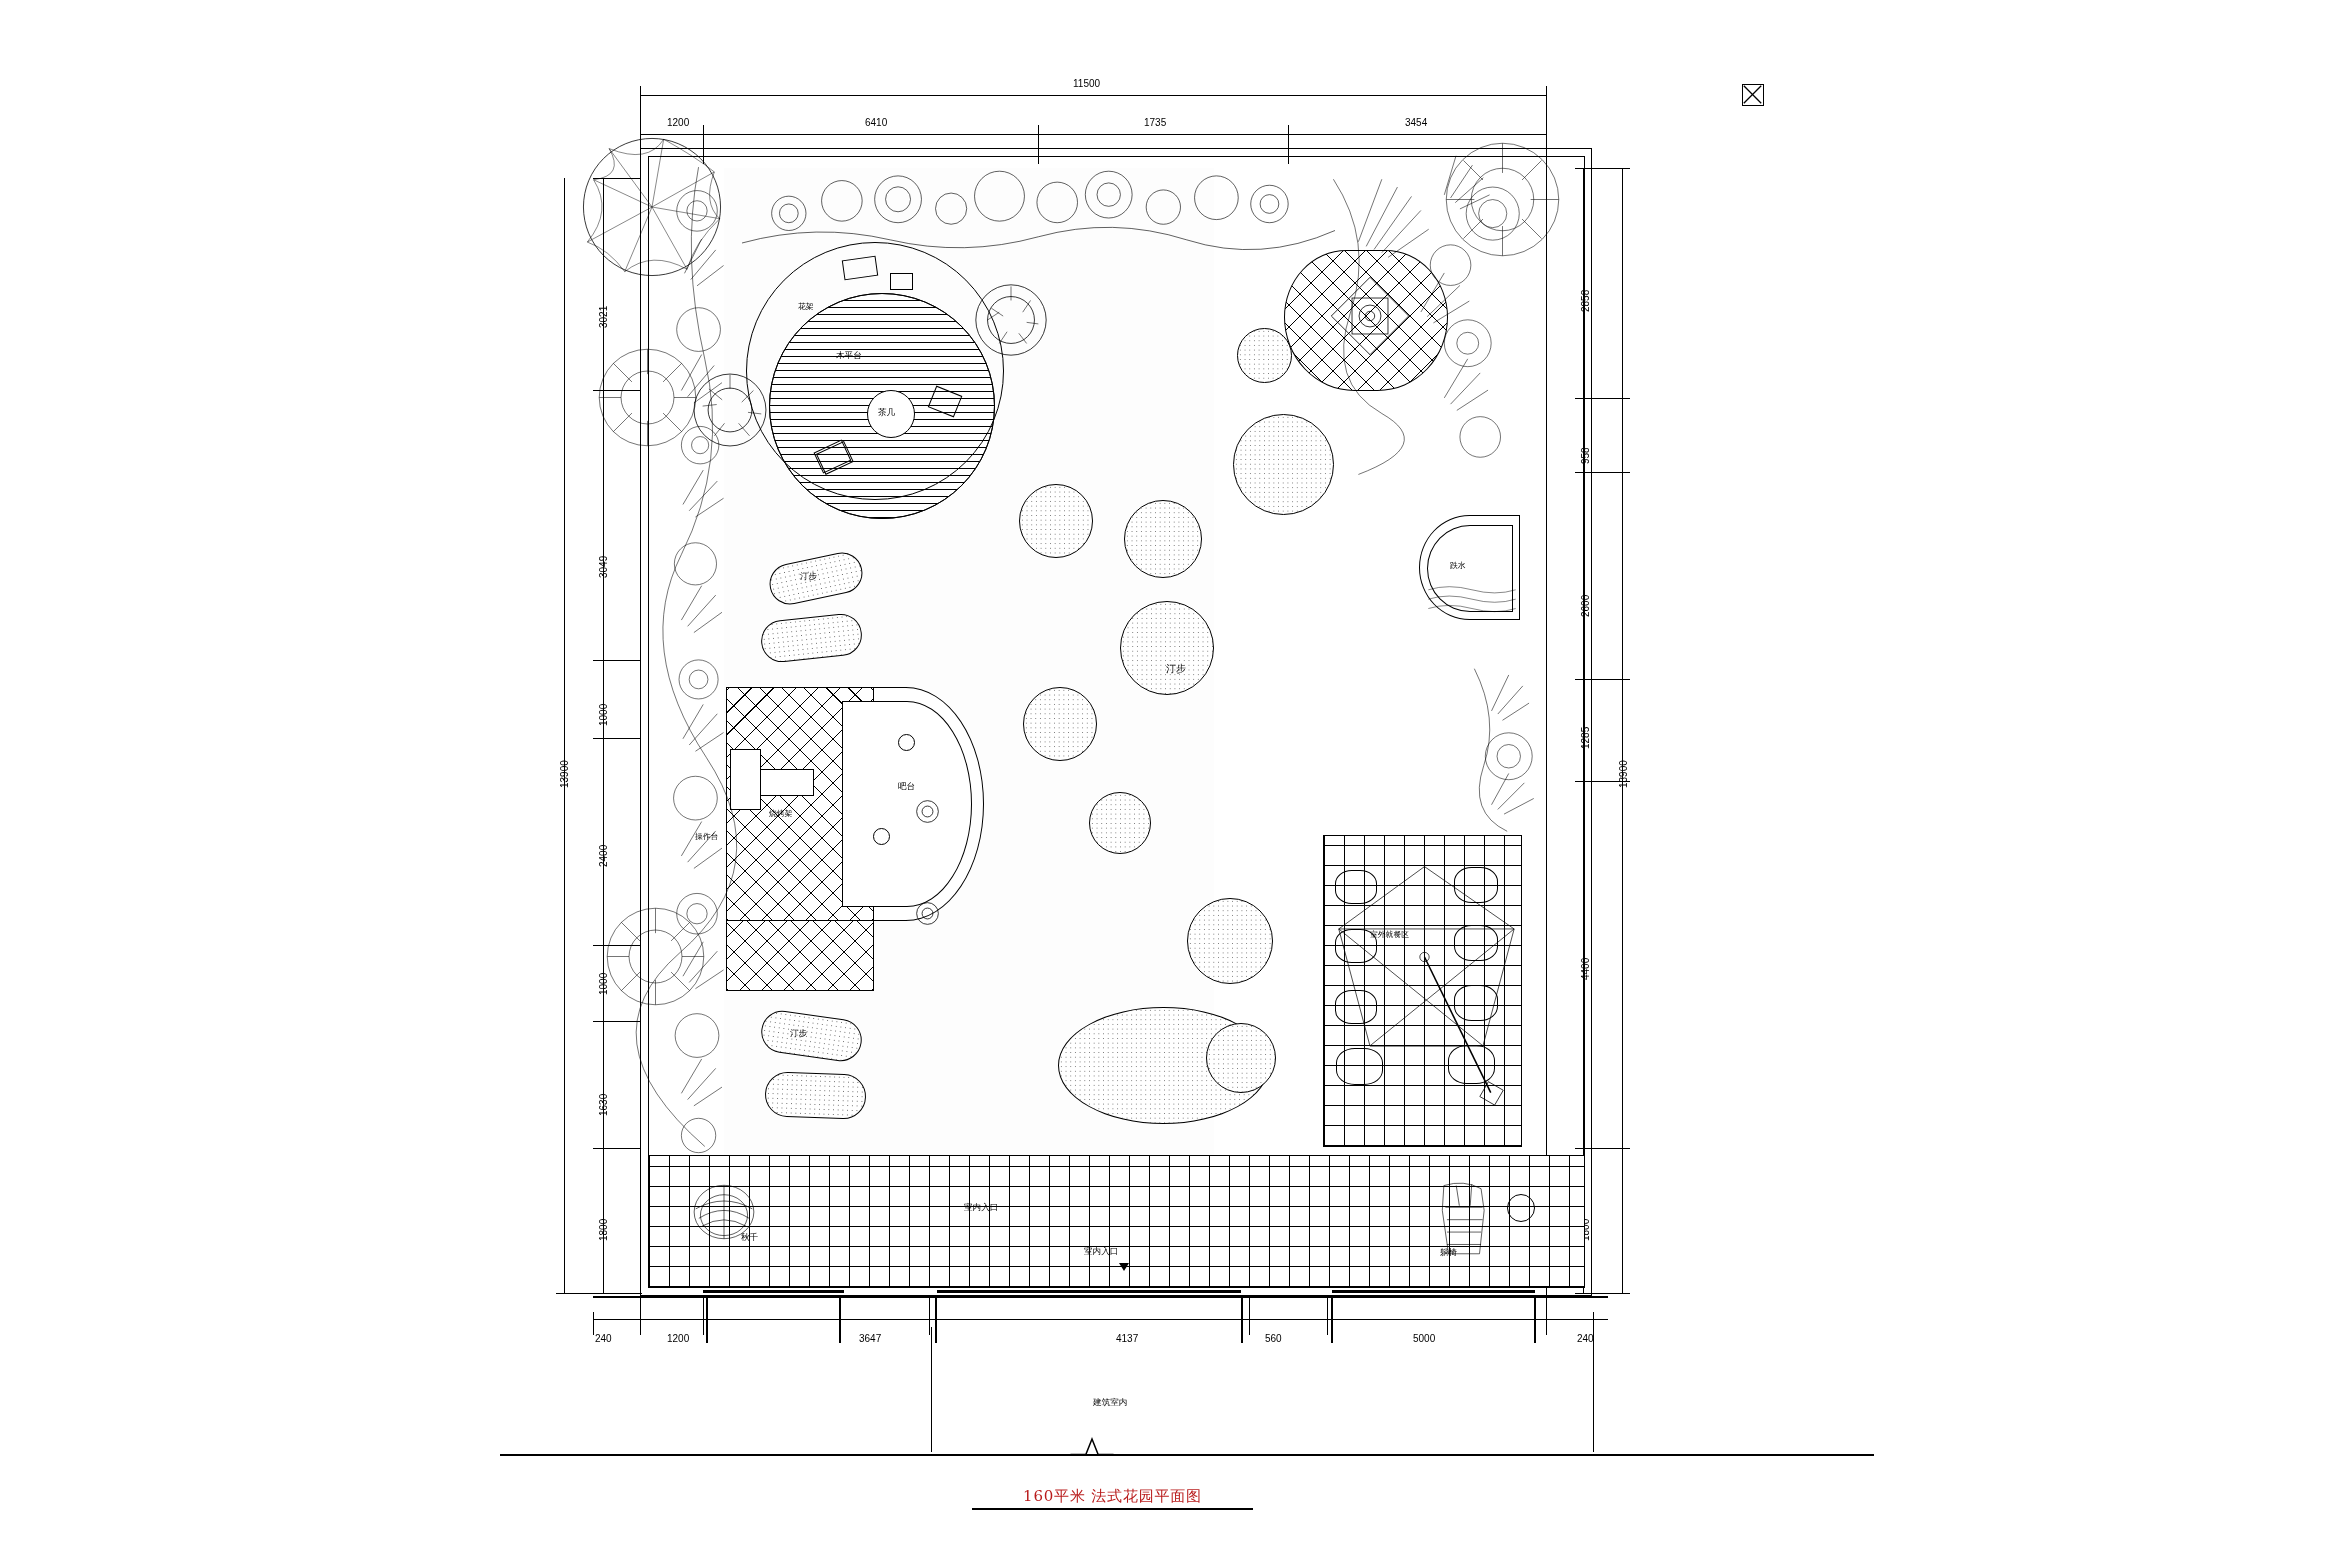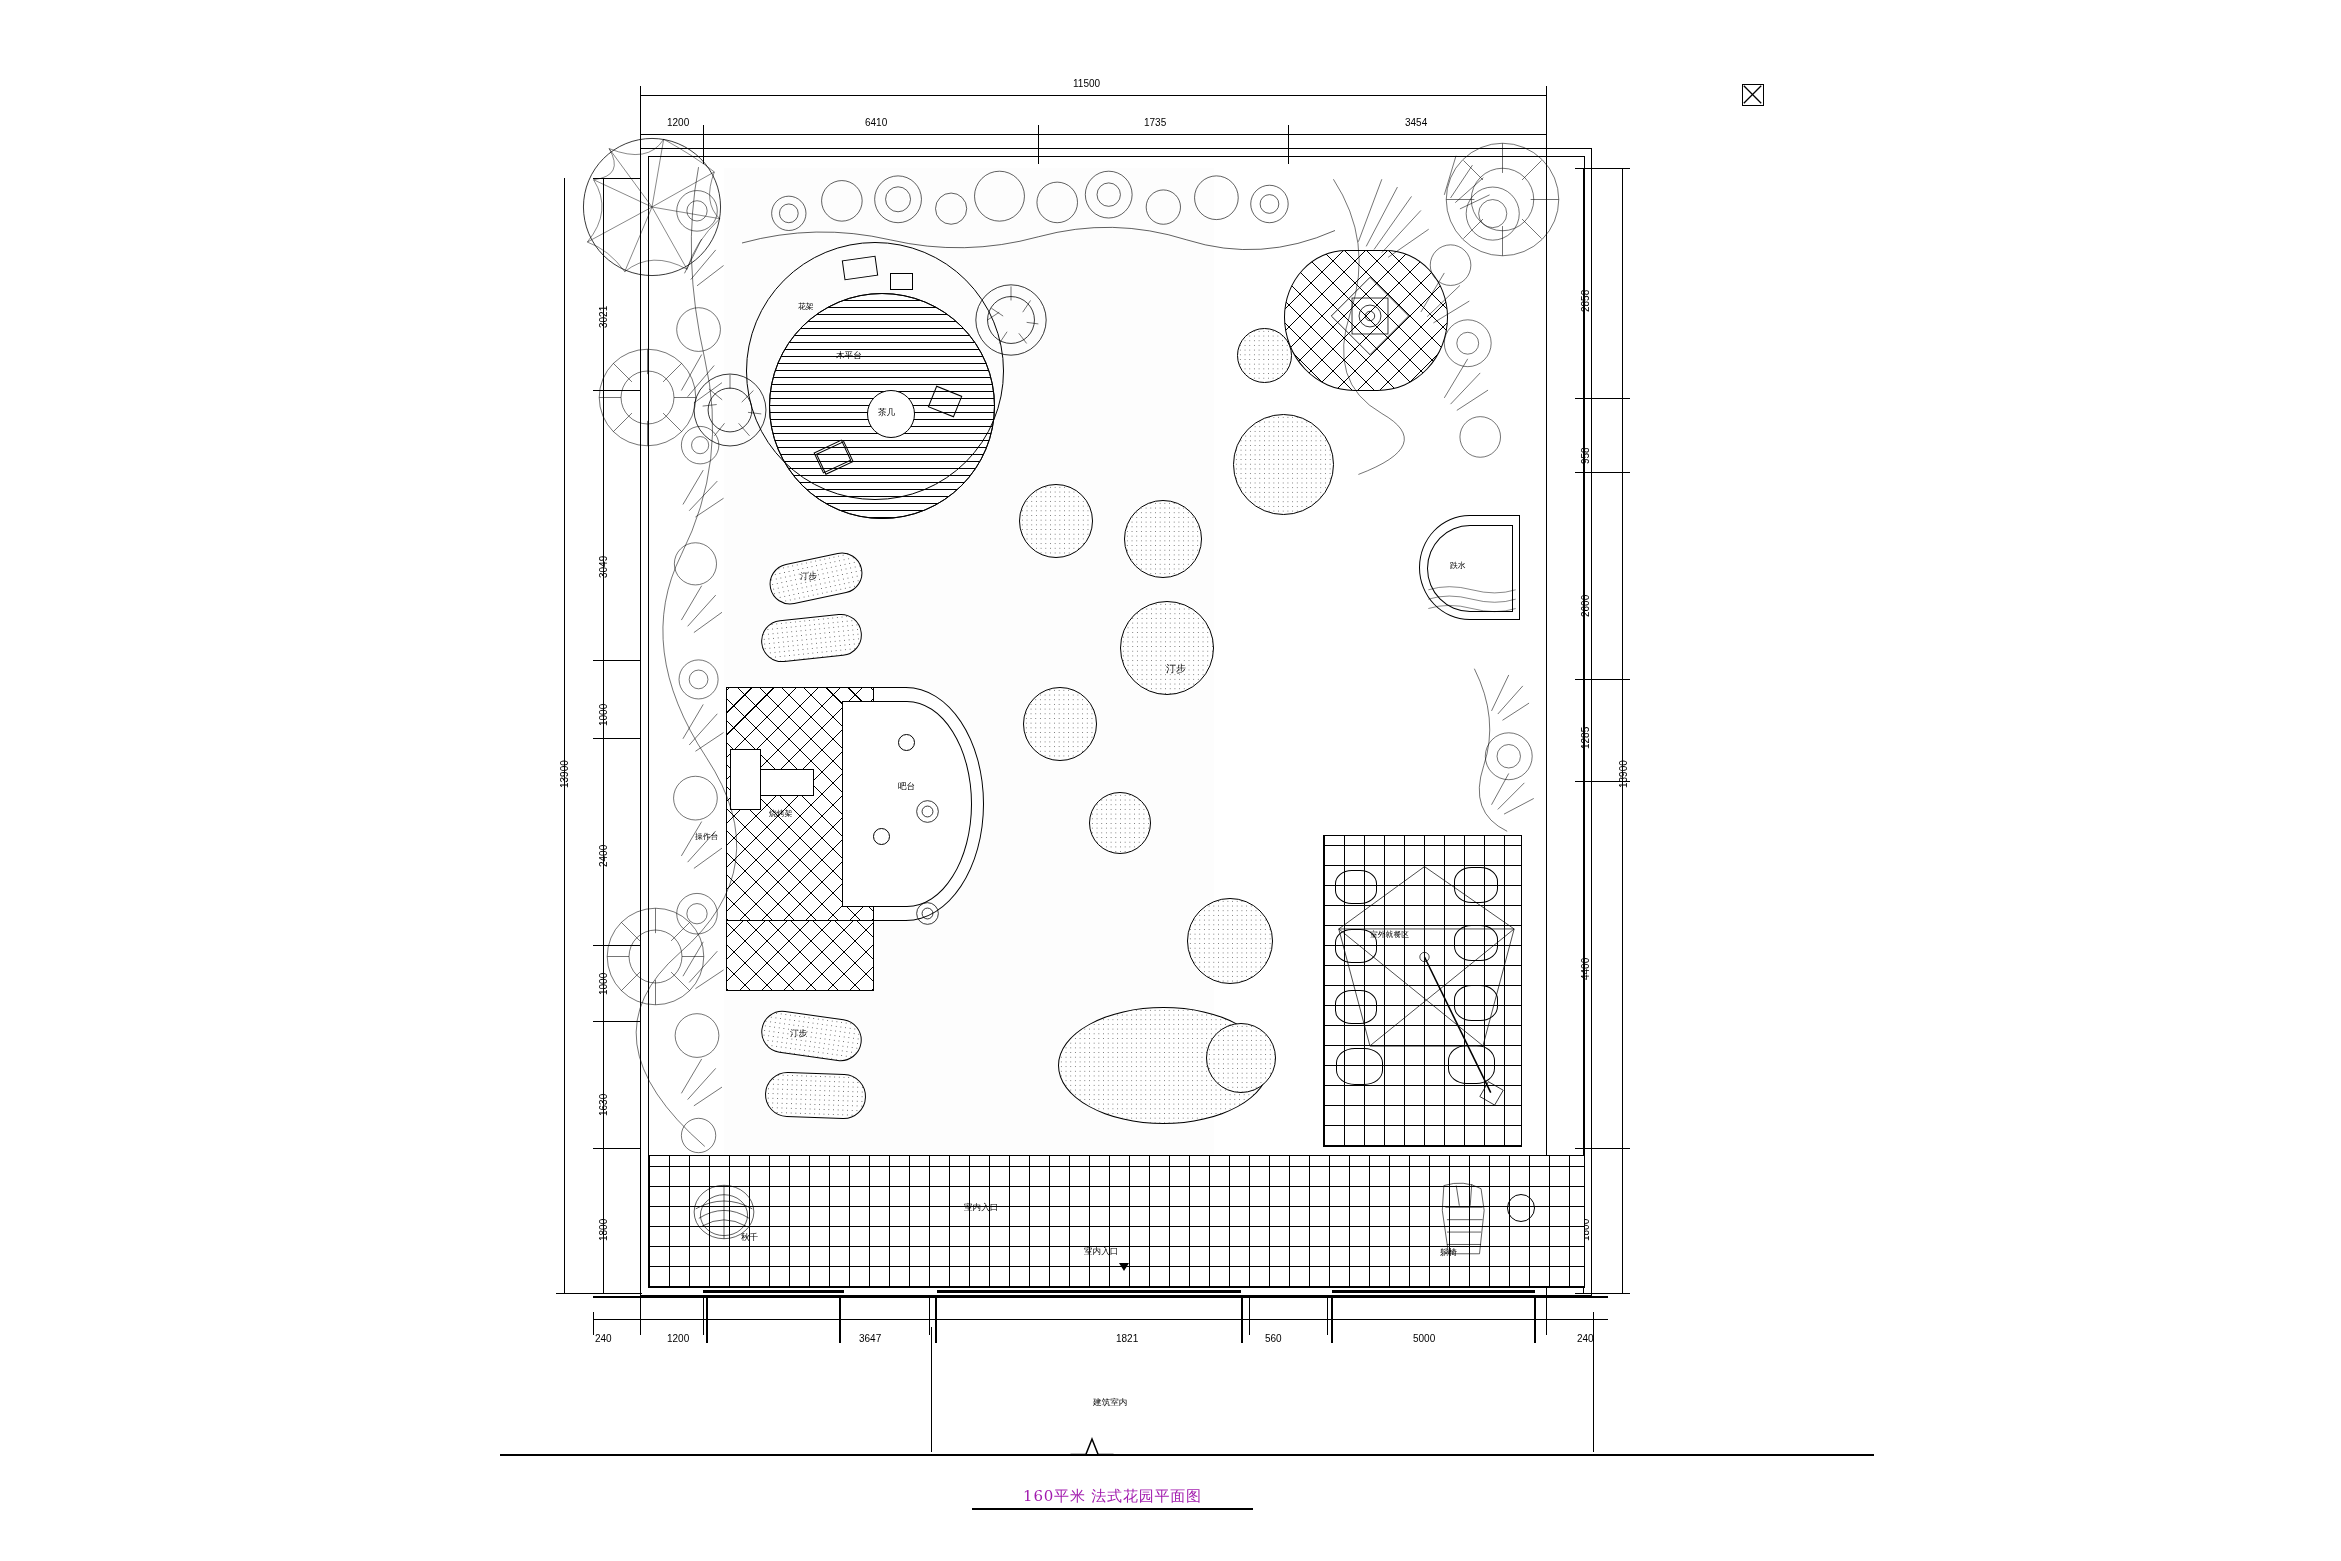--- a/index.html
+++ b/index.html
@@ -50,21 +50,21 @@
   
   #title-block {
     left: 972px;
     top: 1487px;
     width: 281px;
     text-align: center;
   }
   #title-text {
     font-family: "DejaVu Serif", "Liberation Serif", serif;
     font-size: 15px;
-    color: #a21caf;
+    color: #b91c1c;
     letter-spacing: 0.8px;
     white-space: nowrap;
   }
   #title-rule {
     margin-top: 2.3px;
     height: 1.6px;
     background: #000;
   }
 
   
@@ -204,21 +204,21 @@
   <div class="abs hline" style="left:1575px; top:472px; width:55px;"></div>
   <div class="abs hline" style="left:1575px; top:679px; width:55px;"></div>
   <div class="abs hline" style="left:1575px; top:781px; width:55px;"></div>
   <div class="abs hline" style="left:1575px; top:1148px; width:55px;"></div>
   <div class="abs hline" style="left:1575px; top:1293px; width:55px;"></div>
 
   <div class="abs hline" style="left:593px; top:1319px; width:1015px;"></div>
   <div class="abs dim" style="left:595px; top:1333px;">240</div>
   <div class="abs dim" style="left:667px; top:1333px;">1200</div>
   <div class="abs dim" style="left:859px; top:1333px;">3647</div>
-  <div class="abs dim" style="left:1116px; top:1333px;">1821</div>
+  <div class="abs dim" style="left:1116px; top:1333px;">4137</div>
   <div class="abs dim" style="left:1265px; top:1333px;">560</div>
   <div class="abs dim" style="left:1413px; top:1333px;">5000</div>
   <div class="abs dim" style="left:1577px; top:1333px;">240</div>
 
   <div class="abs vline" style="left:593px; top:1312px; height:23.4px;"></div>
   <div class="abs vline" style="left:640px; top:1296px; height:39px;"></div>
   <div class="abs vline" style="left:703px; top:1296px; height:39px;"></div>
   <div class="abs vline" style="left:929px; top:1296px; height:39px;"></div>
   <div class="abs vline" style="left:1249px; top:1296px; height:39px;"></div>
   <div class="abs vline" style="left:1327px; top:1296px; height:39px;"></div>

